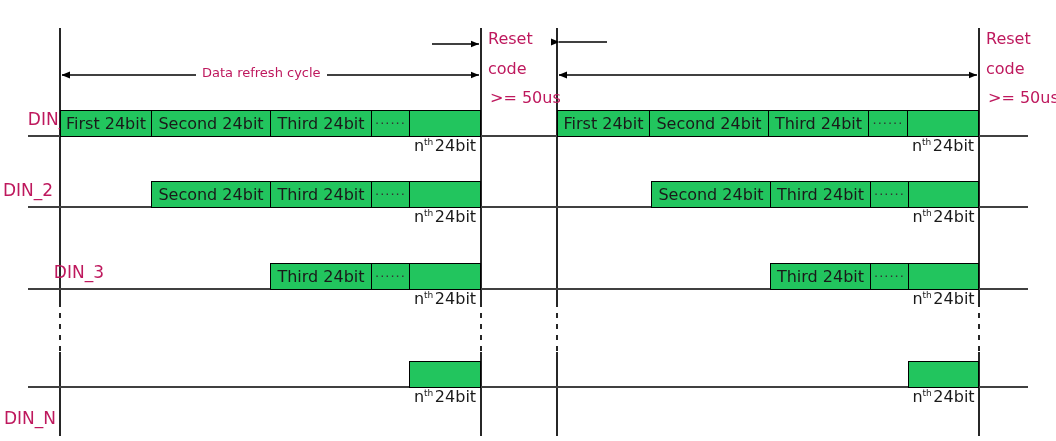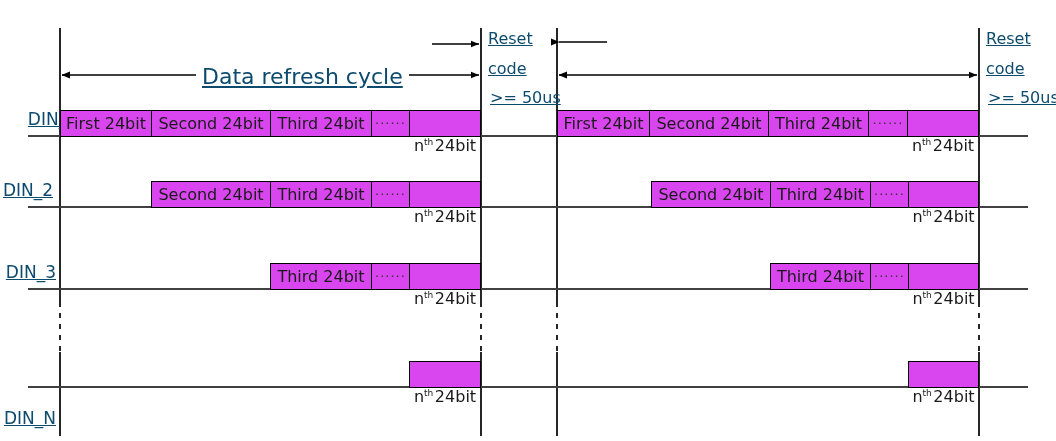--- a/index.html
+++ b/index.html
@@ -20,43 +20,42 @@
   svg.layer {
     position: absolute;
     left: 0;
     top: 0;
     width: 1056px;
     height: 441px;
   }
   .lbl {
     position: absolute;
     font-family: "DejaVu Sans", sans-serif;
-    color: #0c4a6e;
+    color: #be185d;
     white-space: nowrap;
     line-height: 1;
-    text-decoration: underline;
   }
   .din-label {
     font-size: 17px;
     text-align: right;
   }
   .cycle-label {
-    font-size: 22px;
+    font-size: 13px;
     background: #ffffff;
     padding: 0 6px;
   }
   .reset-label {
     font-size: 16px;
     line-height: 25px;
   }
   .pkt {
     position: absolute;
     box-sizing: border-box;
     border: 1.6px solid #000000;
-    background: #d946ef;
+    background: #22c55e;
     font-size: 16px;
     color: #1a1a1a;
     display: flex;
     align-items: center;
     justify-content: center;
     white-space: nowrap;
   }
   .pkt.dots {
     font-size: 13px;
     letter-spacing: 1px;
@@ -127,21 +126,21 @@
   <div class="lbl reset-label" style="left:488px; top:26px;">Reset</div>
   <div class="lbl reset-label" style="left:488px; top:56px;">code</div>
   <div class="lbl reset-label" style="left:490px; top:85px;">&gt;= 50us</div>
 
   <div class="lbl reset-label" style="left:986px; top:26px;">Reset</div>
   <div class="lbl reset-label" style="left:986px; top:56px;">code</div>
   <div class="lbl reset-label" style="left:988px; top:85px;">&gt;= 50us</div>
 
   <div class="lbl din-label" style="left:0px; top:111px; width:56px;margin-left:22px;">DIN_1</div>
   <div class="lbl din-label" style="left:0px; top:182px; width:56px;text-align:center;">DIN_2</div>
-  <div class="lbl din-label" style="left:0px; top:264px; width:56px;">DIN_3</div>
+  <div class="lbl din-label" style="left:0px; top:264px; width:56px;padding-left:48px;">DIN_3</div>
   <div class="lbl din-label" style="left:0px; top:362px; width:56px;margin-top:48px;">DIN_N</div>
 
   <div class="pkt" style="left:60px;  top:110px; width:92px;  height:27px;">First 24bit</div>
   <div class="pkt" style="left:151px; top:110px; width:120px; height:27px;">Second 24bit</div>
   <div class="pkt" style="left:270px; top:110px; width:102px; height:27px;">Third 24bit</div>
   <div class="pkt dots" style="left:371px; top:110px; width:39px; height:27px;">······</div>
   <div class="pkt" style="left:409px; top:110px; width:72px;  height:27px;">
       <span class="nth"><span>n</span><sup>th</sup> <span>24bit</span></span>
     </div>
 

